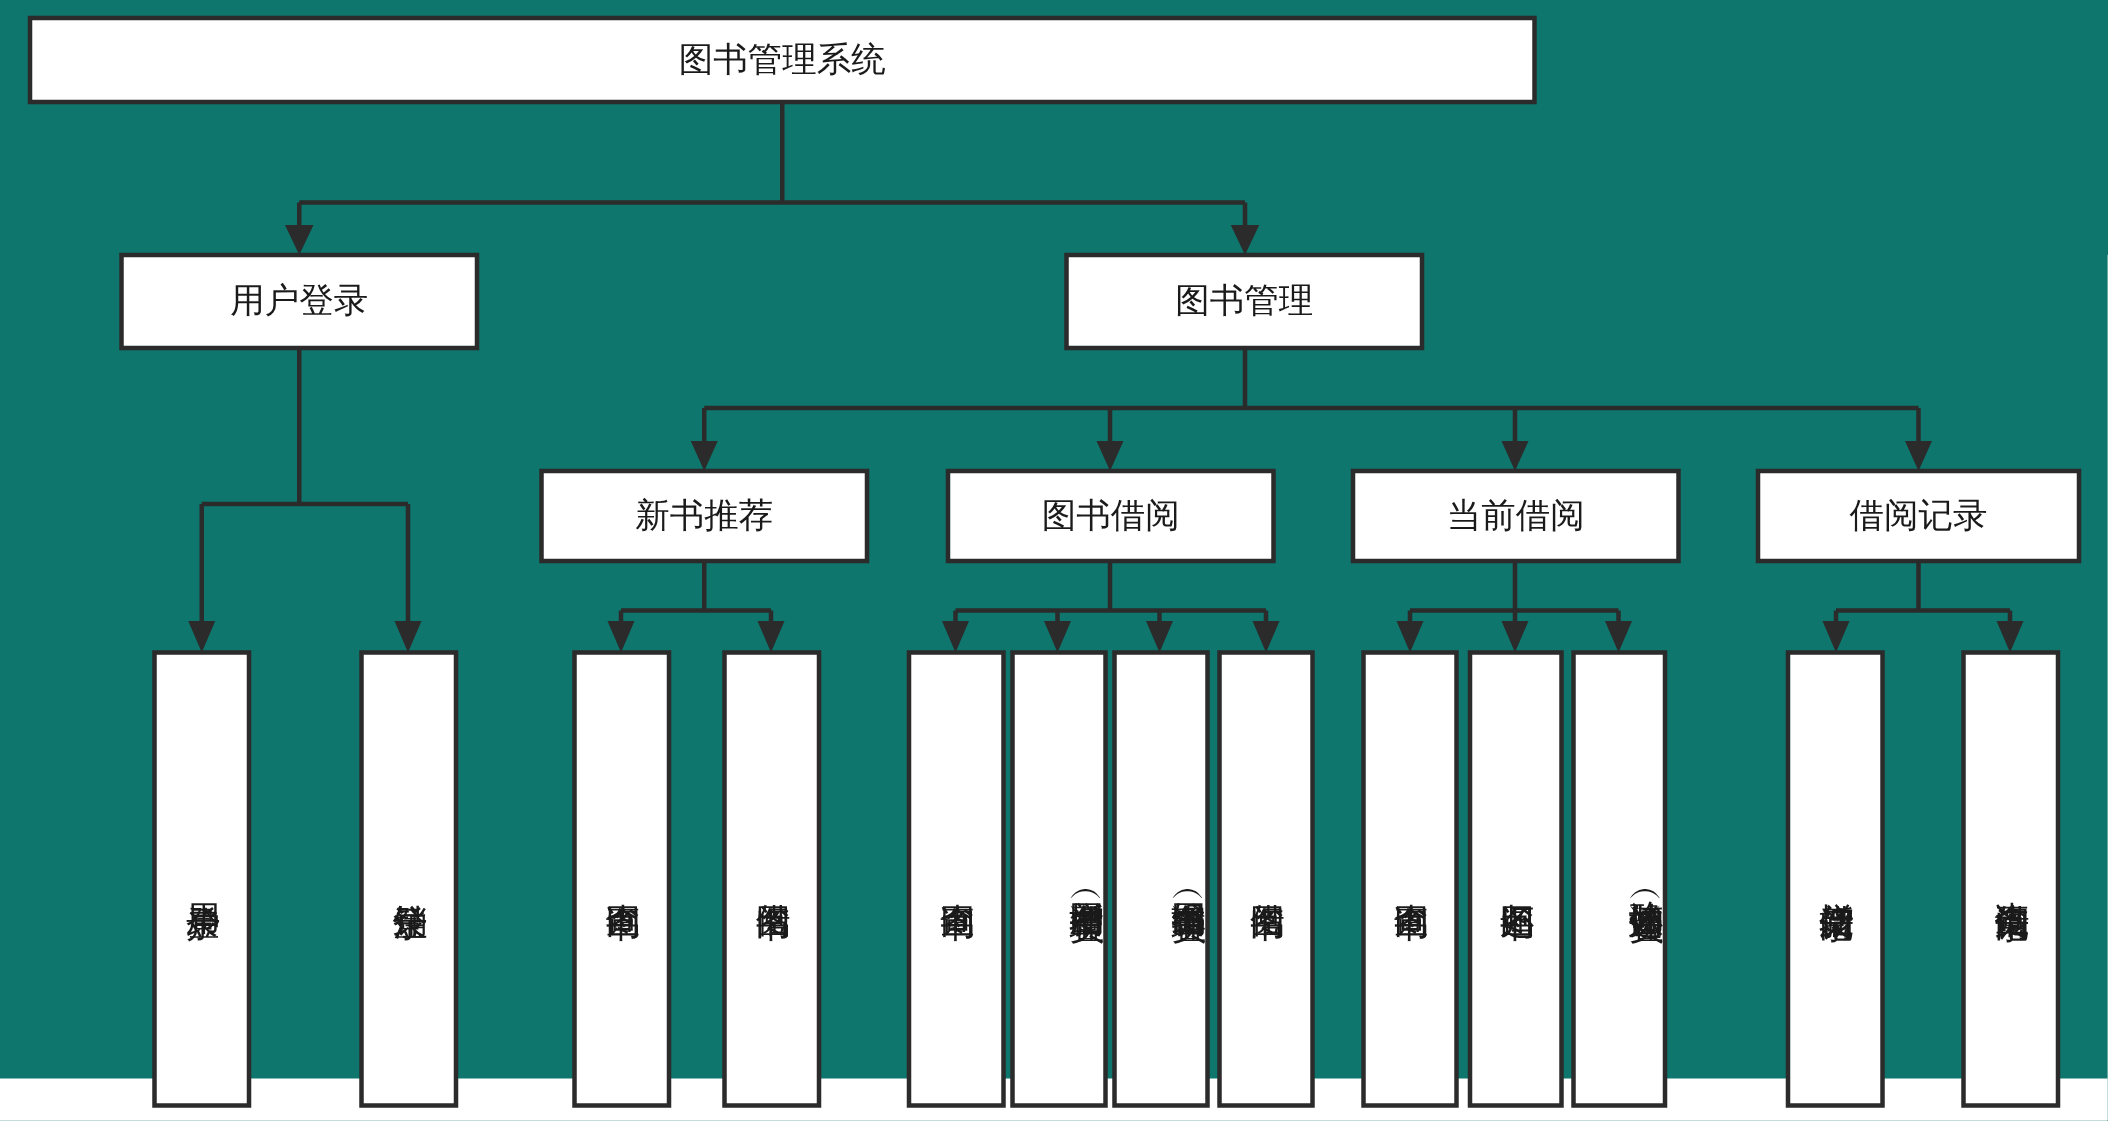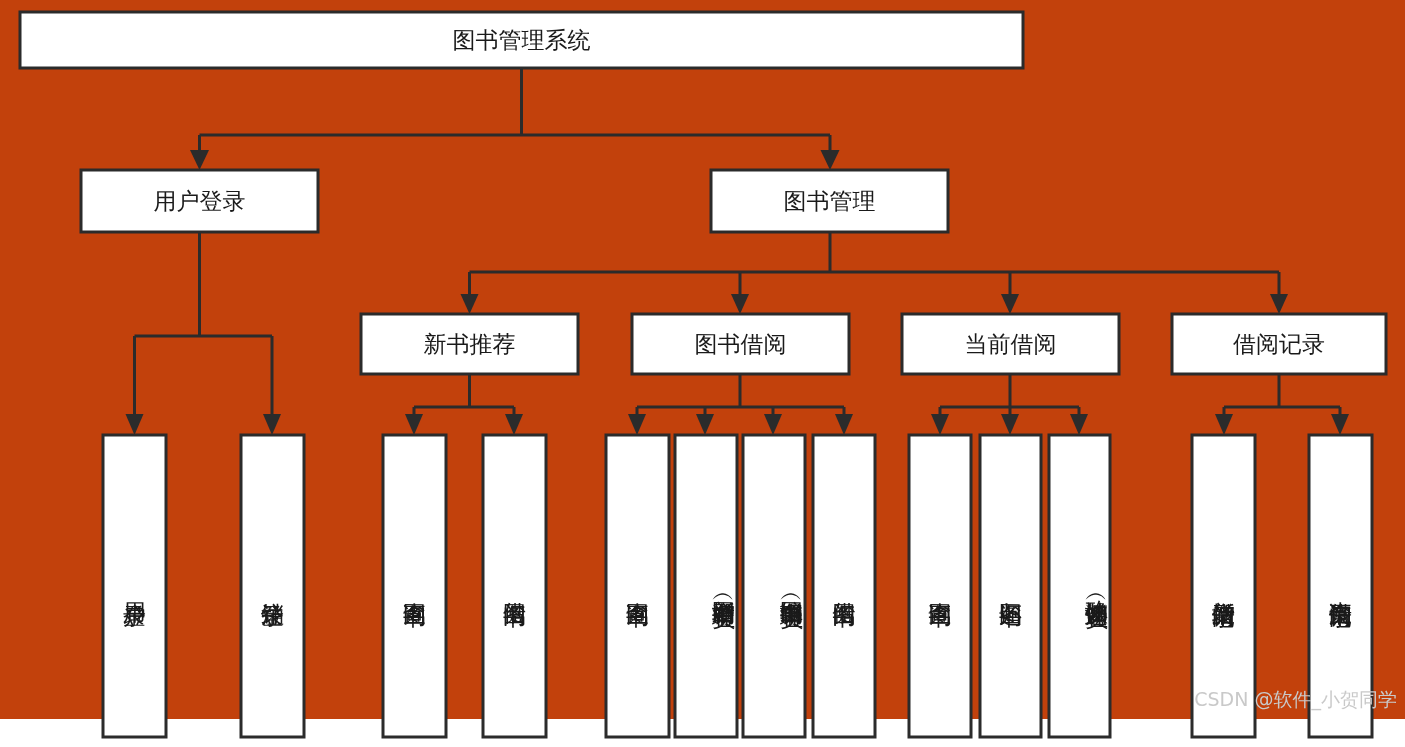--- a/index.html
+++ b/index.html
@@ -10,21 +10,21 @@
   body {
     width: 1405px;
     height: 747px;
     font-family: "DejaVu Sans", "Liberation Sans", sans-serif;
     overflow: hidden;
   }
   #diagram-root {
     position: relative;
     width: 1405px;
     height: 719px;
-    background: #c2410c;
+    background: #0f766e;
   }
   svg#flow {
     position: absolute;
     left: 0;
     top: 0;
     width: 1405px;
     height: 747px;
     display: block;
   }
   .node-rect {
@@ -205,14 +205,13 @@
   <div class="leaf-label" style="left:606px; top:435px; width:63px; height:302px;">查询图书</div>
   <div class="leaf-label" style="left:675px; top:441px; width:62px; height:290px; align-items:flex-start;">新增图书（管理员）</div>
   <div class="leaf-label" style="left:743px; top:441px; width:62px; height:290px; align-items:flex-start;">编辑图书（管理员）</div>
   <div class="leaf-label" style="left:813px; top:435px; width:62px; height:302px;">借阅图书</div>
   <div class="leaf-label" style="left:909px; top:435px; width:62px; height:302px;">查询图书</div>
   <div class="leaf-label" style="left:980px; top:435px; width:61px; height:302px;">归还图书</div>
   <div class="leaf-label" style="left:1049px; top:441px; width:61px; height:290px; align-items:flex-start;">确认归还（管理员）</div>
   <div class="leaf-label" style="left:1192px; top:435px; width:63px; height:302px;">新增借阅记录</div>
   <div class="leaf-label" style="left:1309px; top:435px; width:63px; height:302px;">查询借阅记录</div>
 
-  <div id="watermark">CSDN @软件_小贺同学</div>
 </div>
 
 </body></html>

